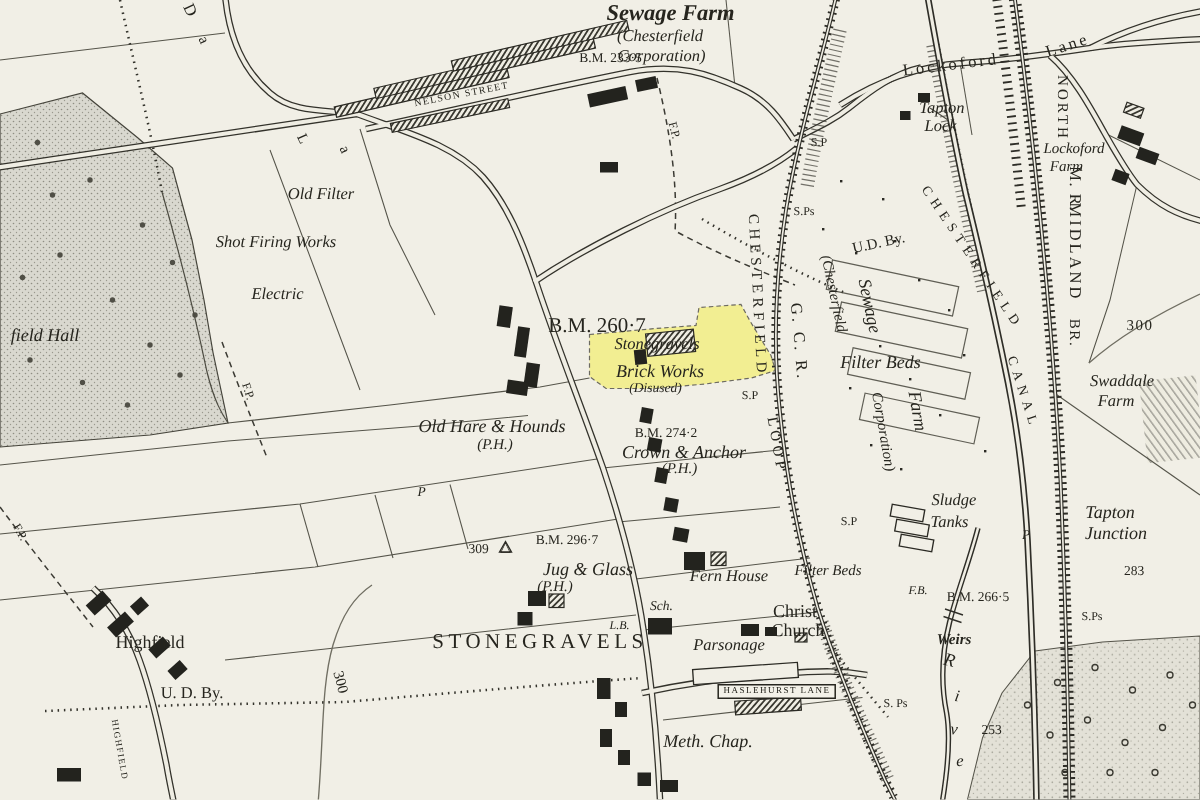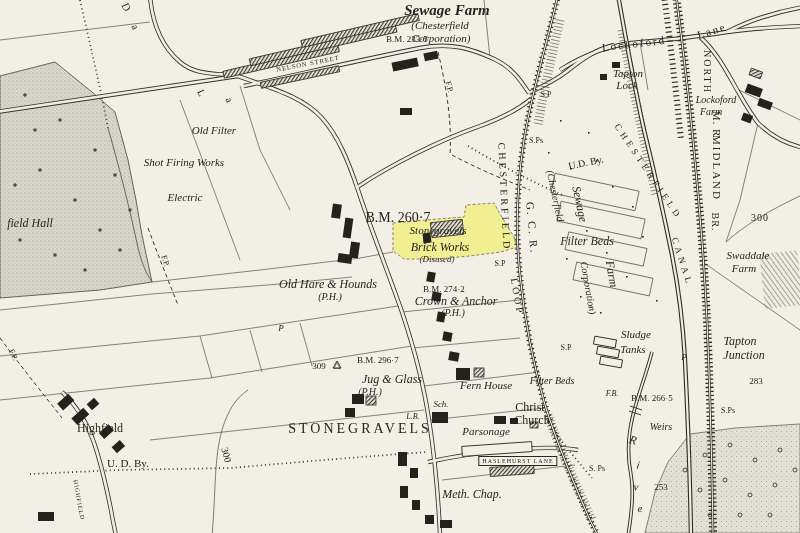--- a/index.html
+++ b/index.html
@@ -369,21 +369,21 @@
       <div class="lbl i" style="left: 552px; top: 381px; font-size: 10px; transform: translate(-50%, -50%) rotate(0deg);">Filter Beds</div>
       <div class="lbl i" style="left: 441px; top: 404px; font-size: 9px; transform: translate(-50%, -50%) rotate(0deg);">Sch.</div>
       <div class="lbl i" style="left: 413px; top: 417px; font-size: 8px; transform: translate(-50%, -50%) rotate(0deg);">L.B.</div>
       <div class="lbl r" style="left: 530px; top: 407px; font-size: 12px; transform: translate(-50%, -50%) rotate(0deg);">Christ</div>
       <div class="lbl r" style="left: 532px; top: 420px; font-size: 12px; transform: translate(-50%, -50%) rotate(0deg);">Church</div>
       <div class="lbl c" style="left: 360px; top: 429px; font-size: 14px; letter-spacing: 3px; transform: translate(-50%, -50%) rotate(0deg);">STONEGRAVELS</div>
       <div class="lbl i" style="left: 486px; top: 431px; font-size: 11px; transform: translate(-50%, -50%) rotate(0deg);">Parsonage</div>
       <div class="lbl c box" style="left: 518px; top: 461px; font-size: 6px; letter-spacing: 1px; transform: translate(-50%, -50%) rotate(0deg);">HASLEHURST LANE</div>
       <div class="lbl i" style="left: 472px; top: 494px; font-size: 12px; transform: translate(-50%, -50%) rotate(0deg);">Meth. Chap.</div>
       <div class="lbl r" style="left: 597px; top: 469px; font-size: 8px; transform: translate(-50%, -50%) rotate(0deg); font-family: Liberation Serif, serif;">S. Ps</div>
-      <div class="lbl i" style="left: 661px; top: 427px; font-size: 10px; transform: translate(-50%, -50%) rotate(0deg);">Weirs</div>
+      <div class="lbl i" style="left: 636px; top: 427px; font-size: 10px; transform: translate(-50%, -50%) rotate(0deg); font-weight: bold;">Weirs</div>
       <div class="lbl i" style="left: 612px; top: 394px; font-size: 8px; transform: translate(-50%, -50%) rotate(0deg);">F.B.</div>
       <div class="lbl r" style="left: 652px; top: 398px; font-size: 9px; transform: translate(-50%, -50%) rotate(0deg);">B.M. 266·5</div>
       <div class="lbl i" style="left: 636px; top: 334px; font-size: 11px; transform: translate(-50%, -50%) rotate(0deg);">Sludge</div>
       <div class="lbl i" style="left: 633px; top: 349px; font-size: 11px; transform: translate(-50%, -50%) rotate(0deg);">Tanks</div>
       <div class="lbl i" style="left: 684px; top: 357px; font-size: 9px; transform: translate(-50%, -50%) rotate(0deg);">P</div>
       <div class="lbl r" style="left: 566px; top: 348px; font-size: 8px; transform: translate(-50%, -50%) rotate(0deg);">S.P</div>
       <div class="lbl r" style="left: 661px; top: 487px; font-size: 9px; transform: translate(-50%, -50%) rotate(0deg);">253</div>
       <div class="lbl i" style="left: 633px; top: 440px; font-size: 12px; transform: translate(-50%, -50%) rotate(15deg);">R</div>
       <div class="lbl i" style="left: 638px; top: 465px; font-size: 11px; transform: translate(-50%, -50%) rotate(10deg);">i</div>
       <div class="lbl i" style="left: 636px; top: 487px; font-size: 11px; transform: translate(-50%, -50%) rotate(5deg);">v</div>

